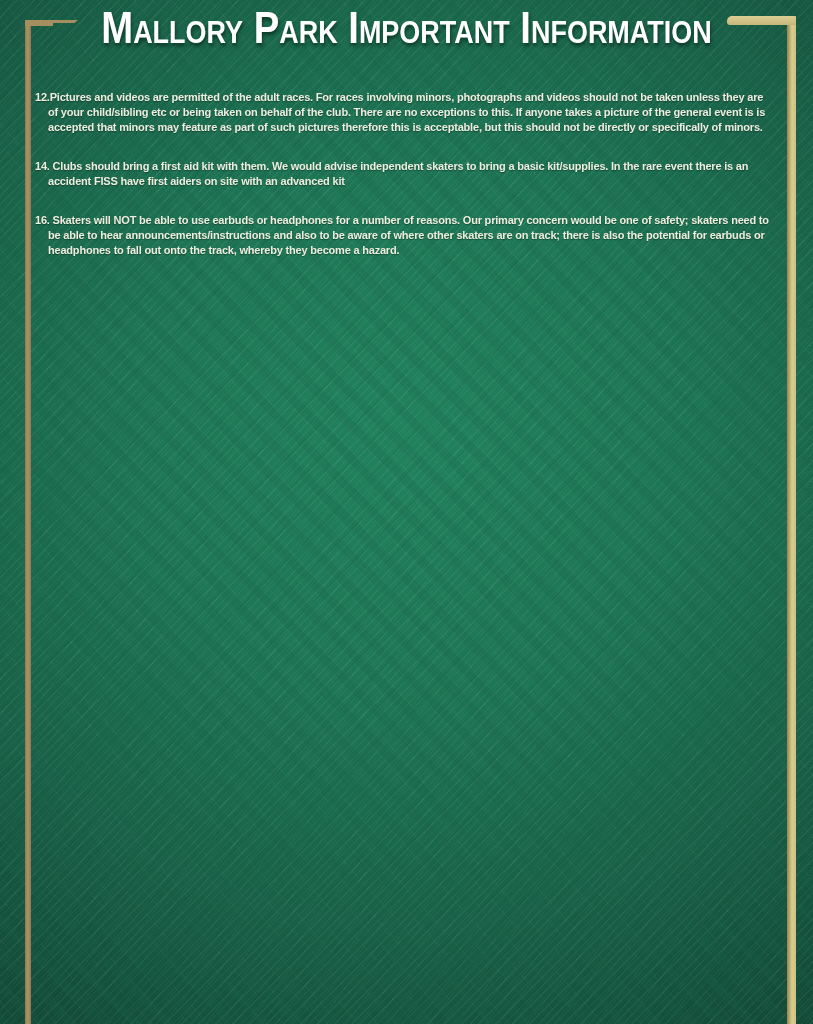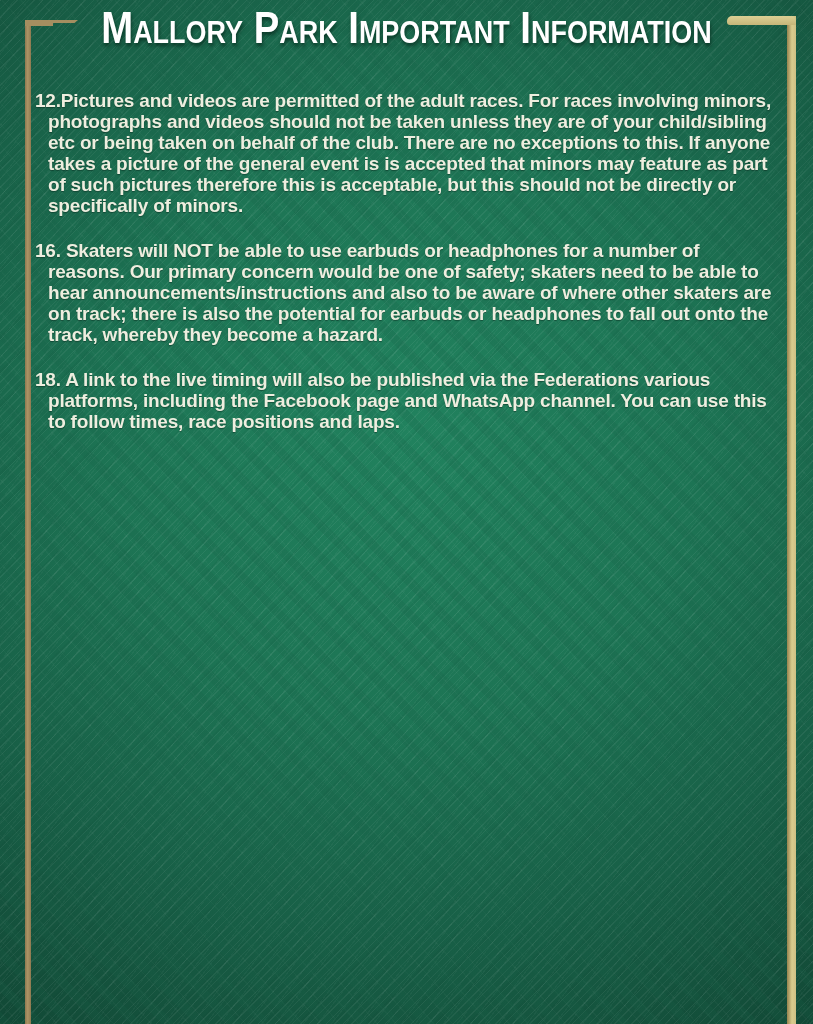--- a/index.html
+++ b/index.html
@@ -96,23 +96,23 @@
     white-space: nowrap;
   }
 
   
   .content {
     position: absolute;
     top: 90px;
     left: 35px;
     width: 740px;
     color: #eeeedf;
-    font-size: 19px;
+    font-size: 11px;
     font-weight: bold;
-    line-height: 21px;
+    line-height: 15px;
     letter-spacing: -0.2px;
     text-shadow: 0 1px 1px rgba(8,40,28,0.5);
   }
   .item {
     margin: 0 0 24px 0;
     padding-left: 13px;
     text-indent: -13px;
   }
   .item.deep {
     padding-left: 28px;
@@ -128,16 +128,16 @@
   <div class="frame frame-left-v"></div>
   <div class="frame frame-tl-h"></div>
   <div class="frame frame-tl-h-thin"></div>
   <div class="frame frame-right-v"></div>
   <div class="frame frame-tr-h"></div>
 
   <h1 class="title">Mallory Park Important Information</h1>
 
   <div class="content">
     <p class="item">12.Pictures and videos are permitted of the adult races. For races involving minors, photographs and videos should not be taken unless they are of your child/sibling etc or being taken on behalf of the club. There are no exceptions to this. If anyone takes a picture of the general event is is accepted that minors may feature as part of such pictures therefore this is acceptable, but this should not be directly or specifically of minors.</p>
+    <p class="item">14. Clubs should bring a first aid kit with them. We would advise independent skaters to bring a basic kit/supplies. In the rare event there is an accident FISS have first aiders on site with an advanced kit</p>
     <p class="item">16. Skaters will NOT be able to use earbuds or headphones for a number of reasons. Our primary concern would be one of safety; skaters need to be able to hear announcements/instructions and also to be aware of where other skaters are on track; there is also the potential for earbuds or headphones to fall out onto the track, whereby they become a hazard.</p>
-    <p class="item">18. A link to the live timing will also be published via the Federations various platforms, including the Facebook page and WhatsApp channel. You can use this to follow times, race positions and laps.</p>
   </div>
 </div>
 
 </body></html>

